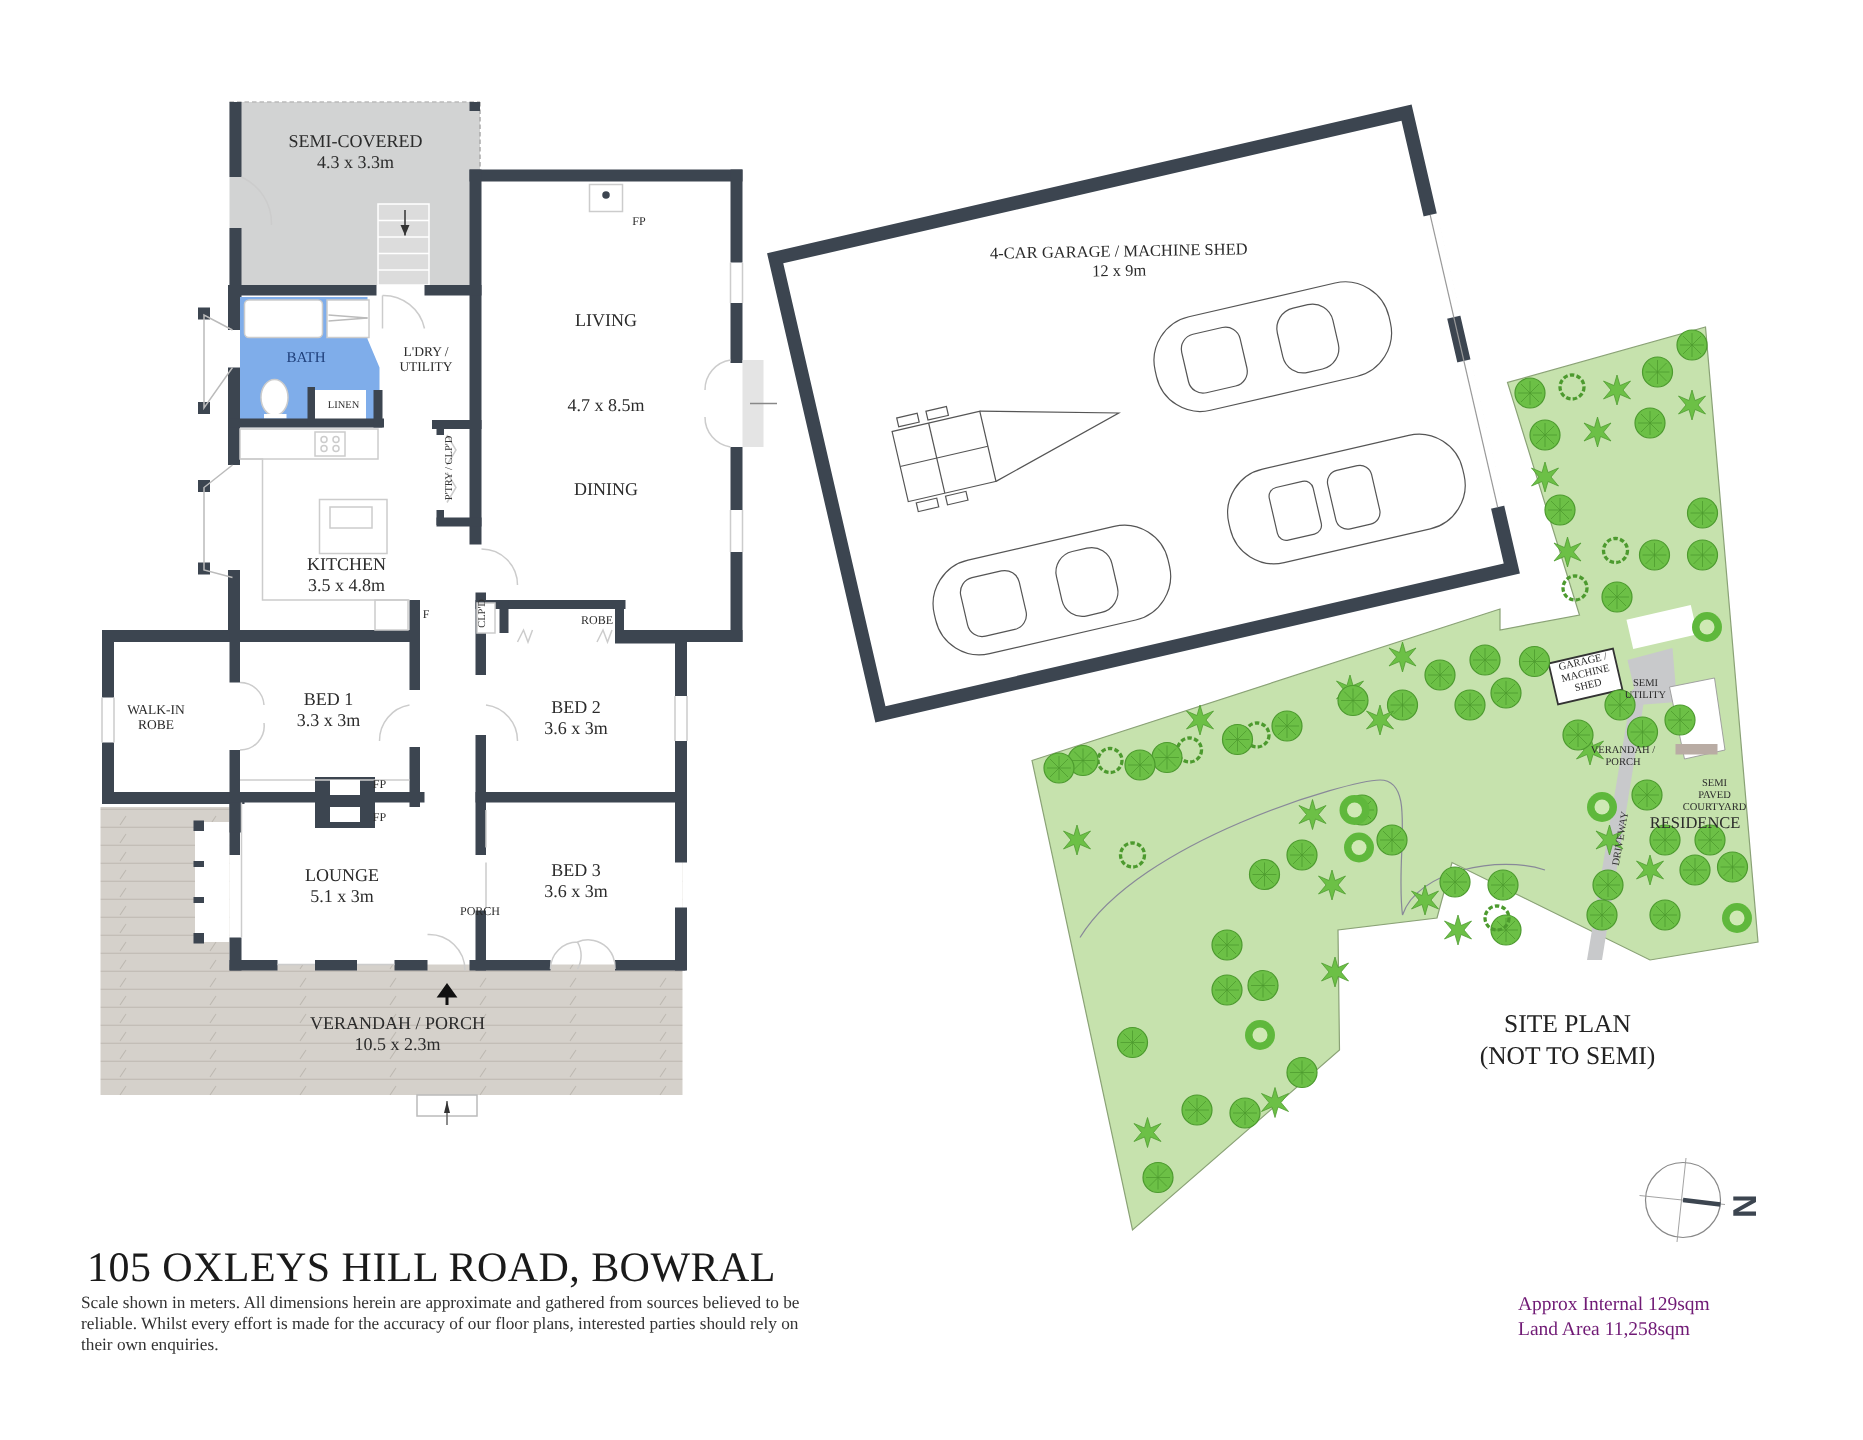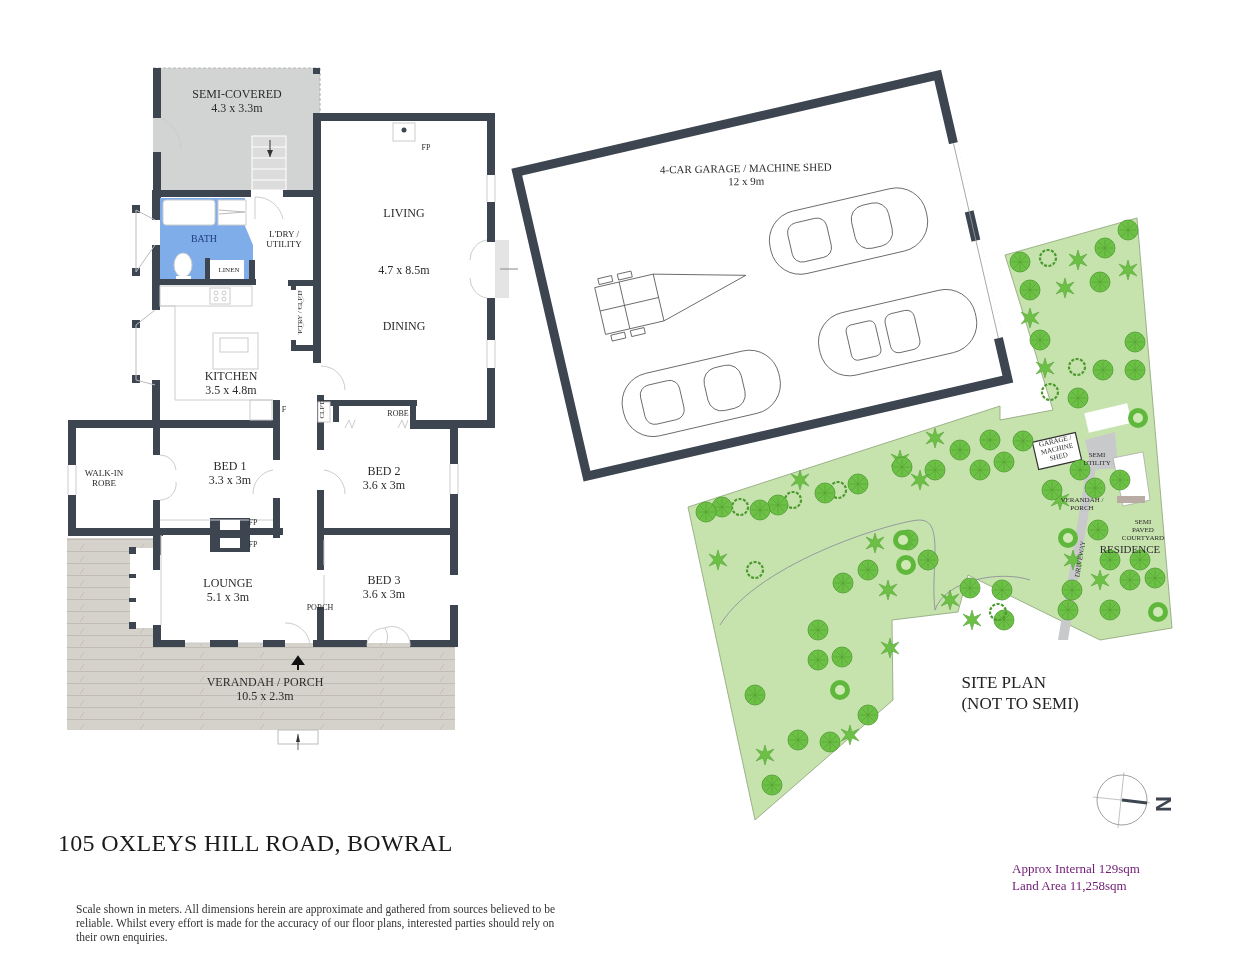--- a/index.html
+++ b/index.html
@@ -6,24 +6,24 @@
   body{width:1242px;height:960px;position:relative;overflow:hidden;font-family:"DejaVu Serif","Liberation Serif",serif;color:#2a2a2a;}
   svg{position:absolute;left:0;top:0;}
   .lbl{position:absolute;text-align:center;font-family:"Liberation Serif","DejaVu Serif",serif;color:#2b2b2b;line-height:1.15;white-space:nowrap;transform:translateX(-50%);}
   .lbl .t{display:block;}
   .s12{font-size:12px;}
   .s11{font-size:11px;}
   .s9{font-size:9px;}
   .s8{font-size:8px;padding-left:44px;}
   .s7{font-size:7px;}
   .bath{color:#1f3f7a;font-size:10px;}
-  .title{position:absolute;left:58px;top:830px;font-family:"Liberation Serif","DejaVu Serif",serif;font-size:24px;letter-spacing:0.3px;color:#1a1a1a;}
-  .disc{position:absolute;left:76px;top:862px;width:480px;font-family:"Liberation Serif","DejaVu Serif",serif;font-size:11.5px;line-height:14px;color:#333;margin-top:40px;}
+  .title{position:absolute;left:58px;top:830px;font-family:"Liberation Serif","DejaVu Serif",serif;font-size:28px;letter-spacing:0.3px;color:#1a1a1a;}
+  .disc{position:absolute;left:54px;top:862px;width:480px;font-family:"Liberation Serif","DejaVu Serif",serif;font-size:11.5px;line-height:14px;color:#333;}
   .areas{position:absolute;left:1012px;top:860px;font-family:"Liberation Serif","DejaVu Serif",serif;font-size:13px;line-height:17px;color:#701a75;}
-  .siteplan{position:absolute;left:1020px;top:672px;transform:translateX(-50%);font-family:"Liberation Serif","DejaVu Serif",serif;font-size:17px;line-height:21px;color:#222;}
+  .siteplan{position:absolute;left:1045px;top:672px;transform:translateX(-50%);text-align:center;font-family:"Liberation Serif","DejaVu Serif",serif;font-size:17px;line-height:21px;color:#222;}
   .rot{position:absolute;transform-origin:center;white-space:nowrap;font-family:"Liberation Serif","DejaVu Serif",serif;color:#333;}
 </style>
 </head>
 <body>
 
 <svg width="1242" height="960" viewBox="0 0 1242 960">
   <defs>
     <pattern id="deck" width="60" height="12" patternUnits="userSpaceOnUse">
       <rect width="60" height="12" fill="#d5d1cb"></rect>
       <line x1="0" y1="11.5" x2="60" y2="11.5" stroke="#bdb8b1" stroke-width="0.8"></line>
@@ -362,21 +362,21 @@
   <span class="t">KITCHEN</span>
   <span class="t">3.5 x 4.8m</span>
 </div>
 <div class="lbl s8" style="left:262px;top:405px">F</div>
 <div class="rot s7" style="left:312px;top:405px;transform:rotate(-90deg)">CLP'D</div>
 <div class="lbl s8" style="left:376px;top:409px">ROBE</div>
 <div class="lbl s9" style="left:104px;top:468px">
   <span class="t">WALK-IN</span>
   <span class="t">ROBE</span>
 </div>
-<div class="lbl s12" style="left:230px;top:460px">
+<div class="lbl s12" style="left:219px;top:460px">
   <span class="t">BED 1</span>
   <span class="t">3.3 x 3m</span>
 </div>
 <div class="lbl s12" style="left:384px;top:465px">
   <span class="t">BED 2</span>
   <span class="t">3.6 x 3m</span>
 </div>
 <div class="lbl s8" style="left:231px;top:518px">FP</div>
 <div class="lbl s8" style="left:231px;top:540px">FP</div>
 <div class="lbl s12" style="left:228px;top:577px">

